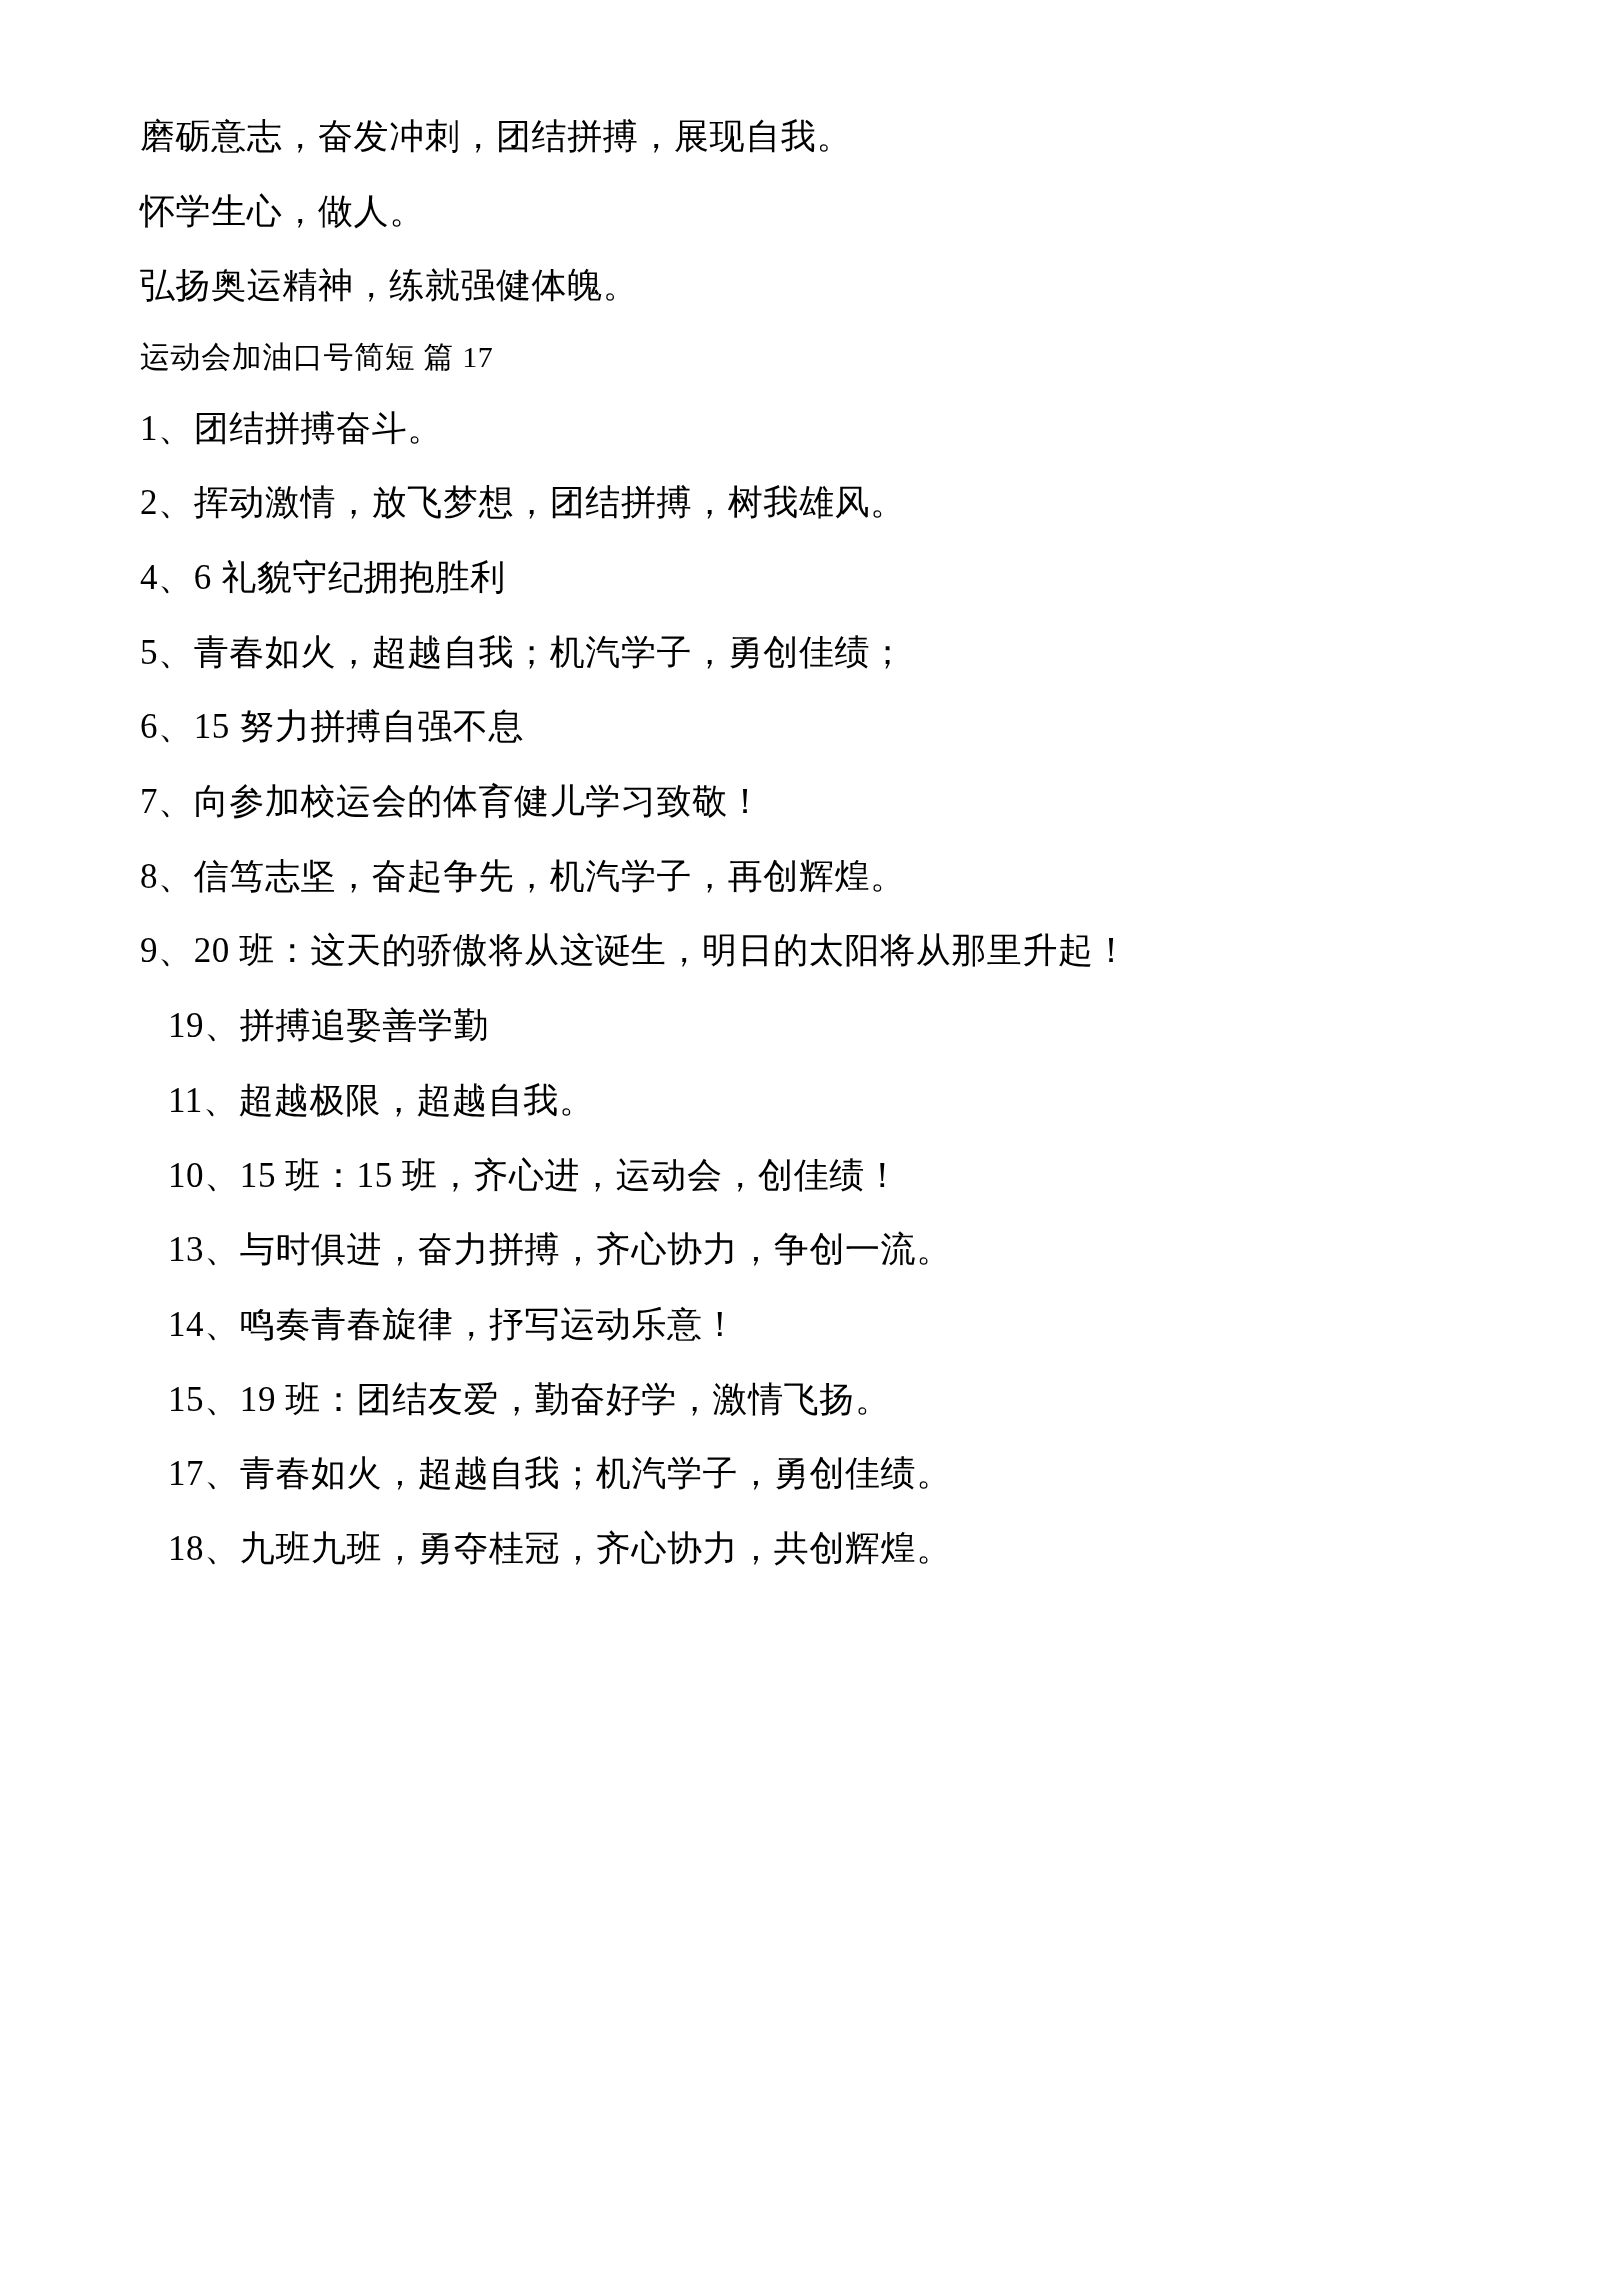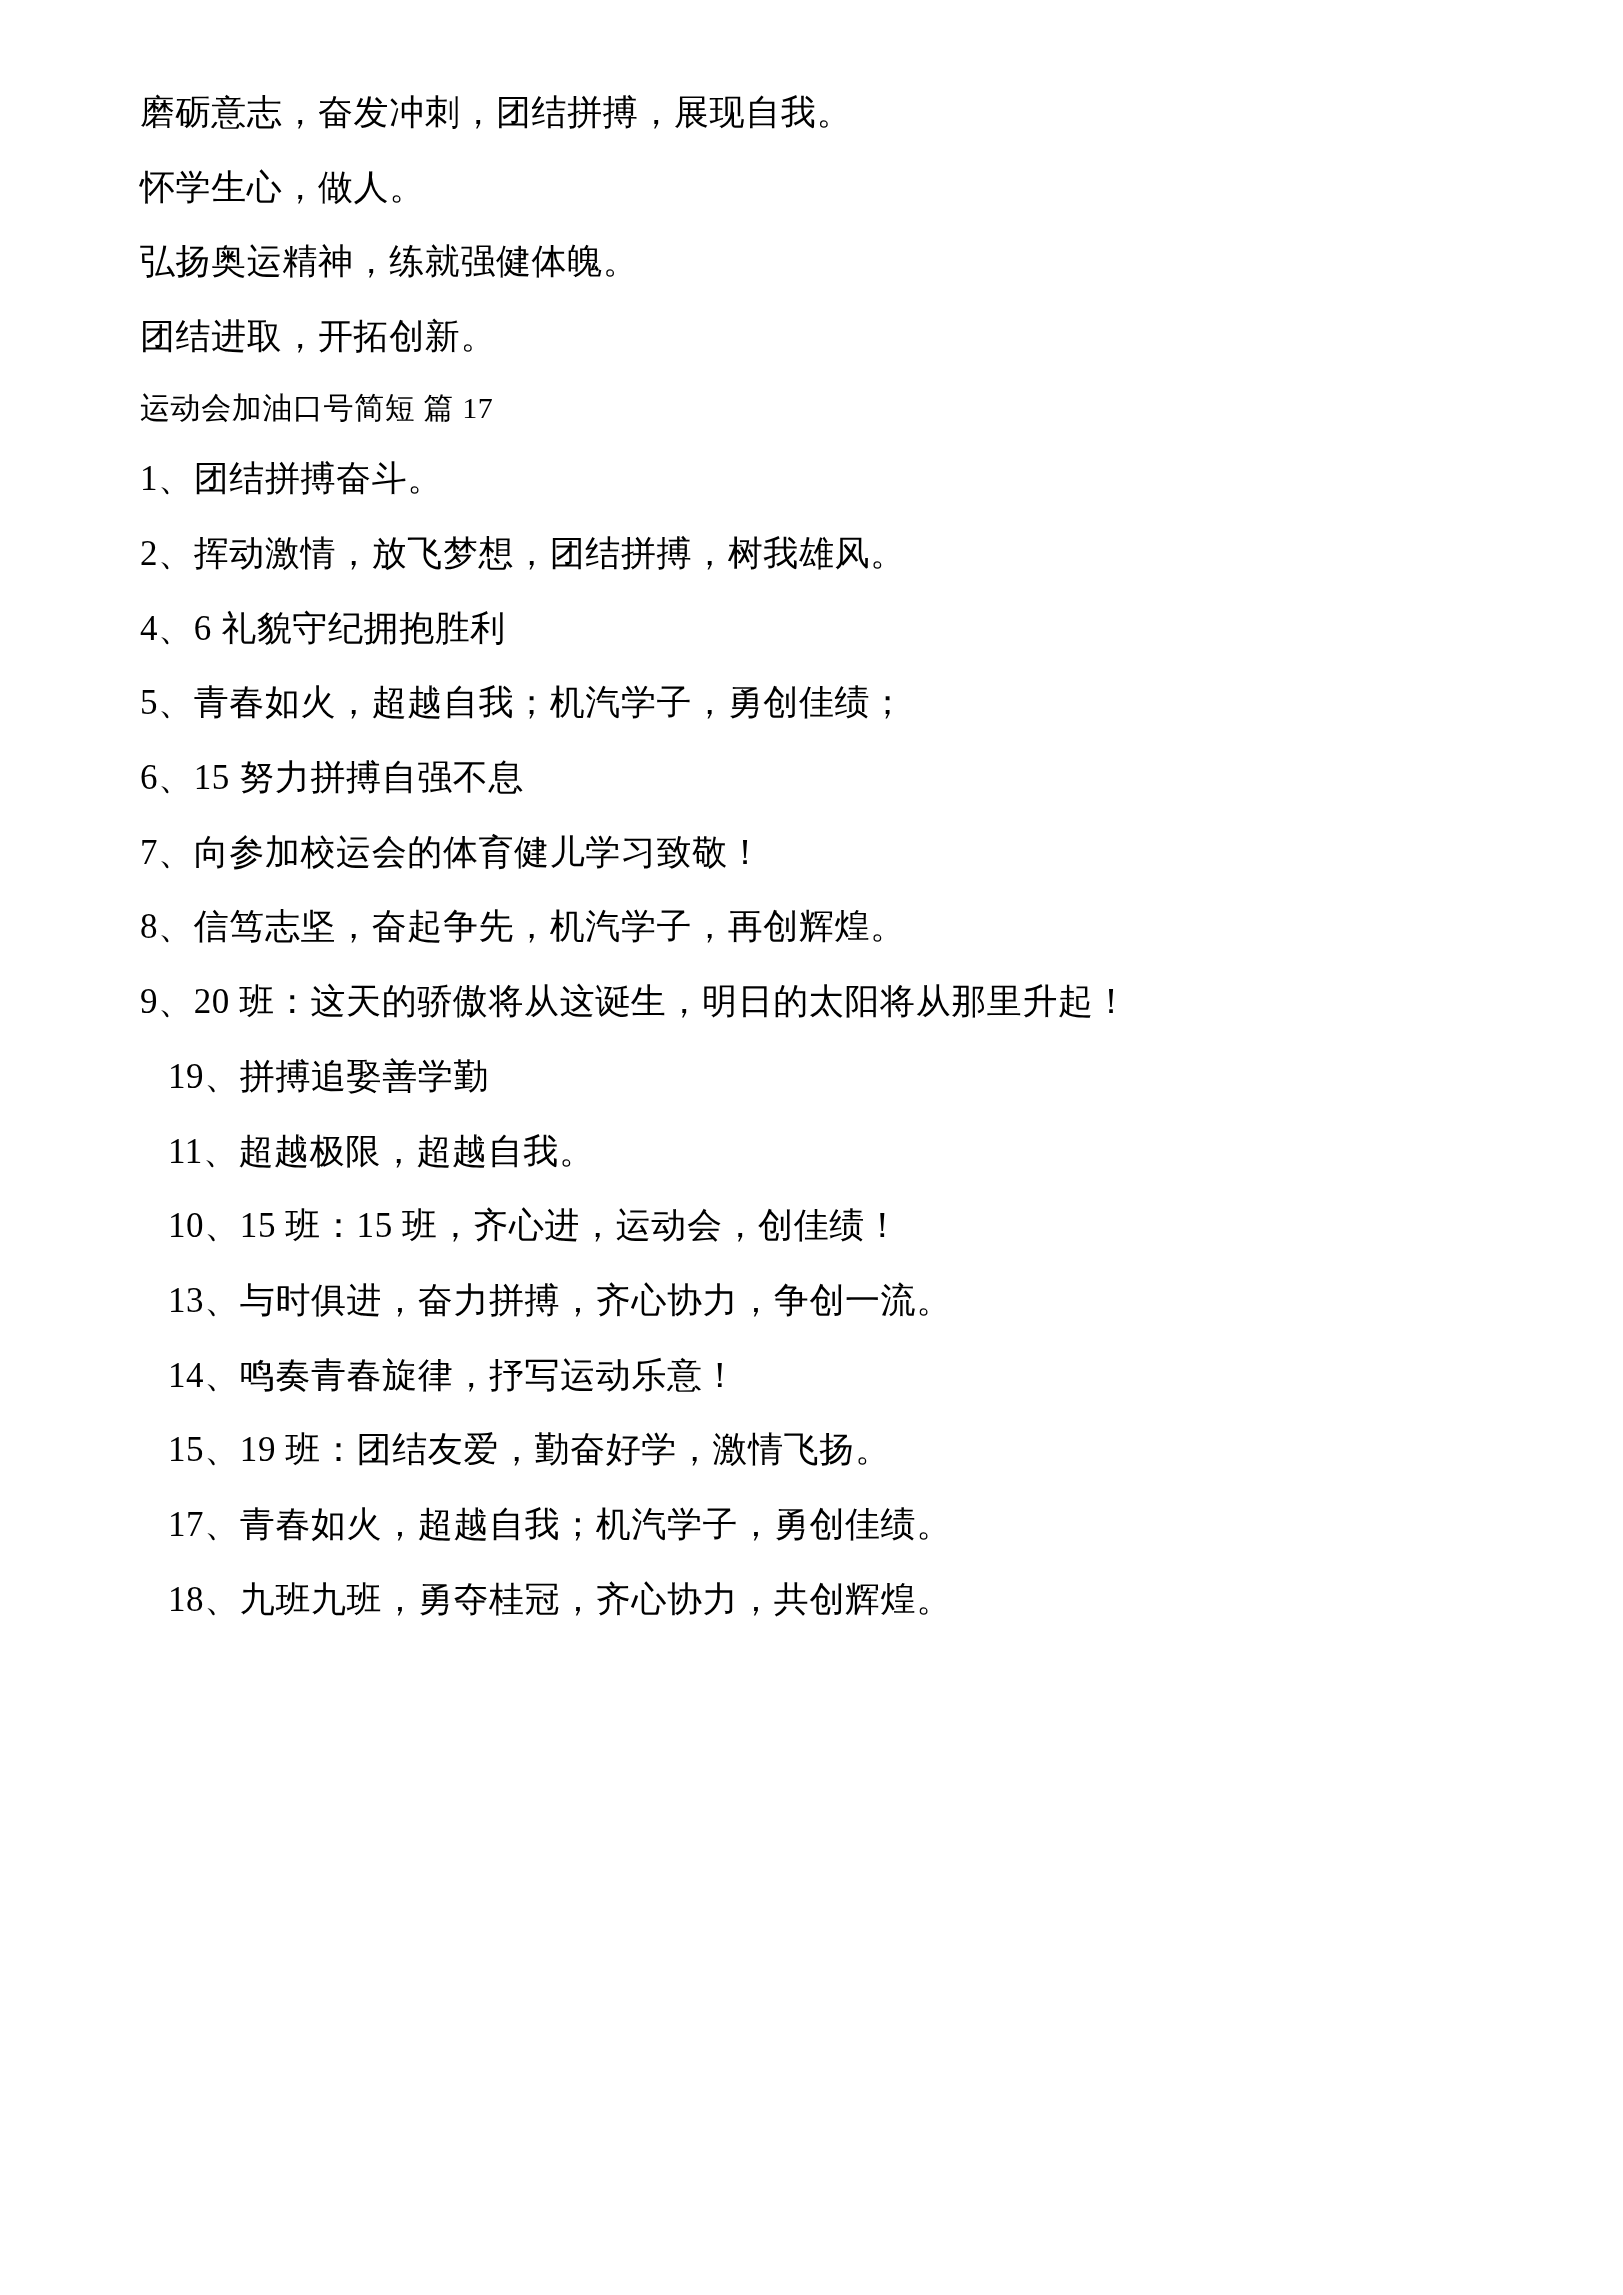--- a/index.html
+++ b/index.html
@@ -10,21 +10,21 @@
   body {
     width: 1623px;
     height: 2295px;
     font-family: "Liberation Serif", "DejaVu Serif", serif;
     color: #000000;
   }
   .page {
     box-sizing: border-box;
     width: 1332px;
     height: 2295px;
-    padding: 88px 140px 112px 140px;
+    padding: 112px 140px 112px 140px;
     background: #ffffff;
   }
   .doc {
     width: 100%;
   }
   p.line {
     margin: 0 0 25px 0;
     font-size: 35px;
     line-height: 1.42;
     letter-spacing: 0.6px;
@@ -47,21 +47,20 @@
 </style>
 </head>
 <body>
 
 <div class="page">
   <div class="doc">
 
     <p class="line ind1">磨砺意志，奋发冲刺，团结拼搏，展现自我。</p>
     <p class="line ind1">怀学生心，做人。</p>
     <p class="line ind1">弘扬奥运精神，练就强健体魄。</p>
-    <p class="line ind1">团结进取，开拓创新。</p>
     <p class="heading ind1">运动会加油口号简短    篇 17</p>
     <p class="line ind1">1、团结拼搏奋斗。</p>
     <p class="line ind1">2、挥动激情，放飞梦想，团结拼搏，树我雄风。</p>
     <p class="line ind1">4、6 礼貌守纪拥抱胜利</p>
     <p class="line ind1">5、青春如火，超越自我；机汽学子，勇创佳绩；</p>
     <p class="line ind1">6、15 努力拼搏自强不息</p>
     <p class="line ind1">7、向参加校运会的体育健儿学习致敬！</p>
     <p class="line ind1">8、信笃志坚，奋起争先，机汽学子，再创辉煌。</p>
     <p class="line ind1">9、20 班：这天的骄傲将从这诞生，明日的太阳将从那里升起！</p>
     <p class="line ind2">19、拼搏追娶善学勤</p>

